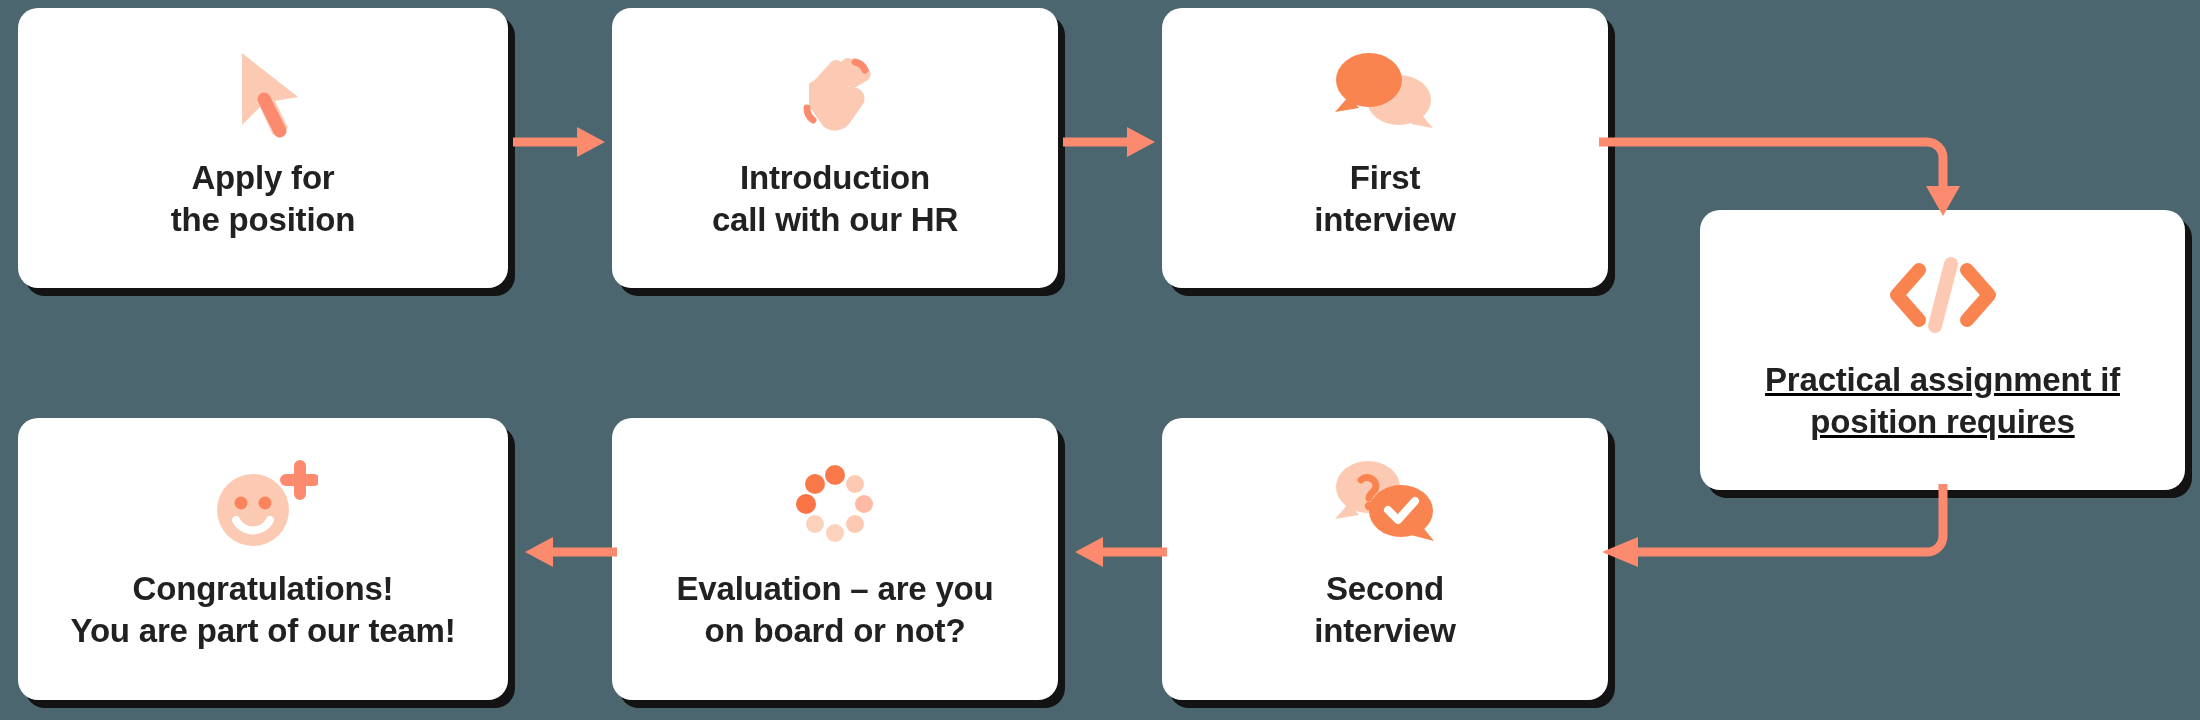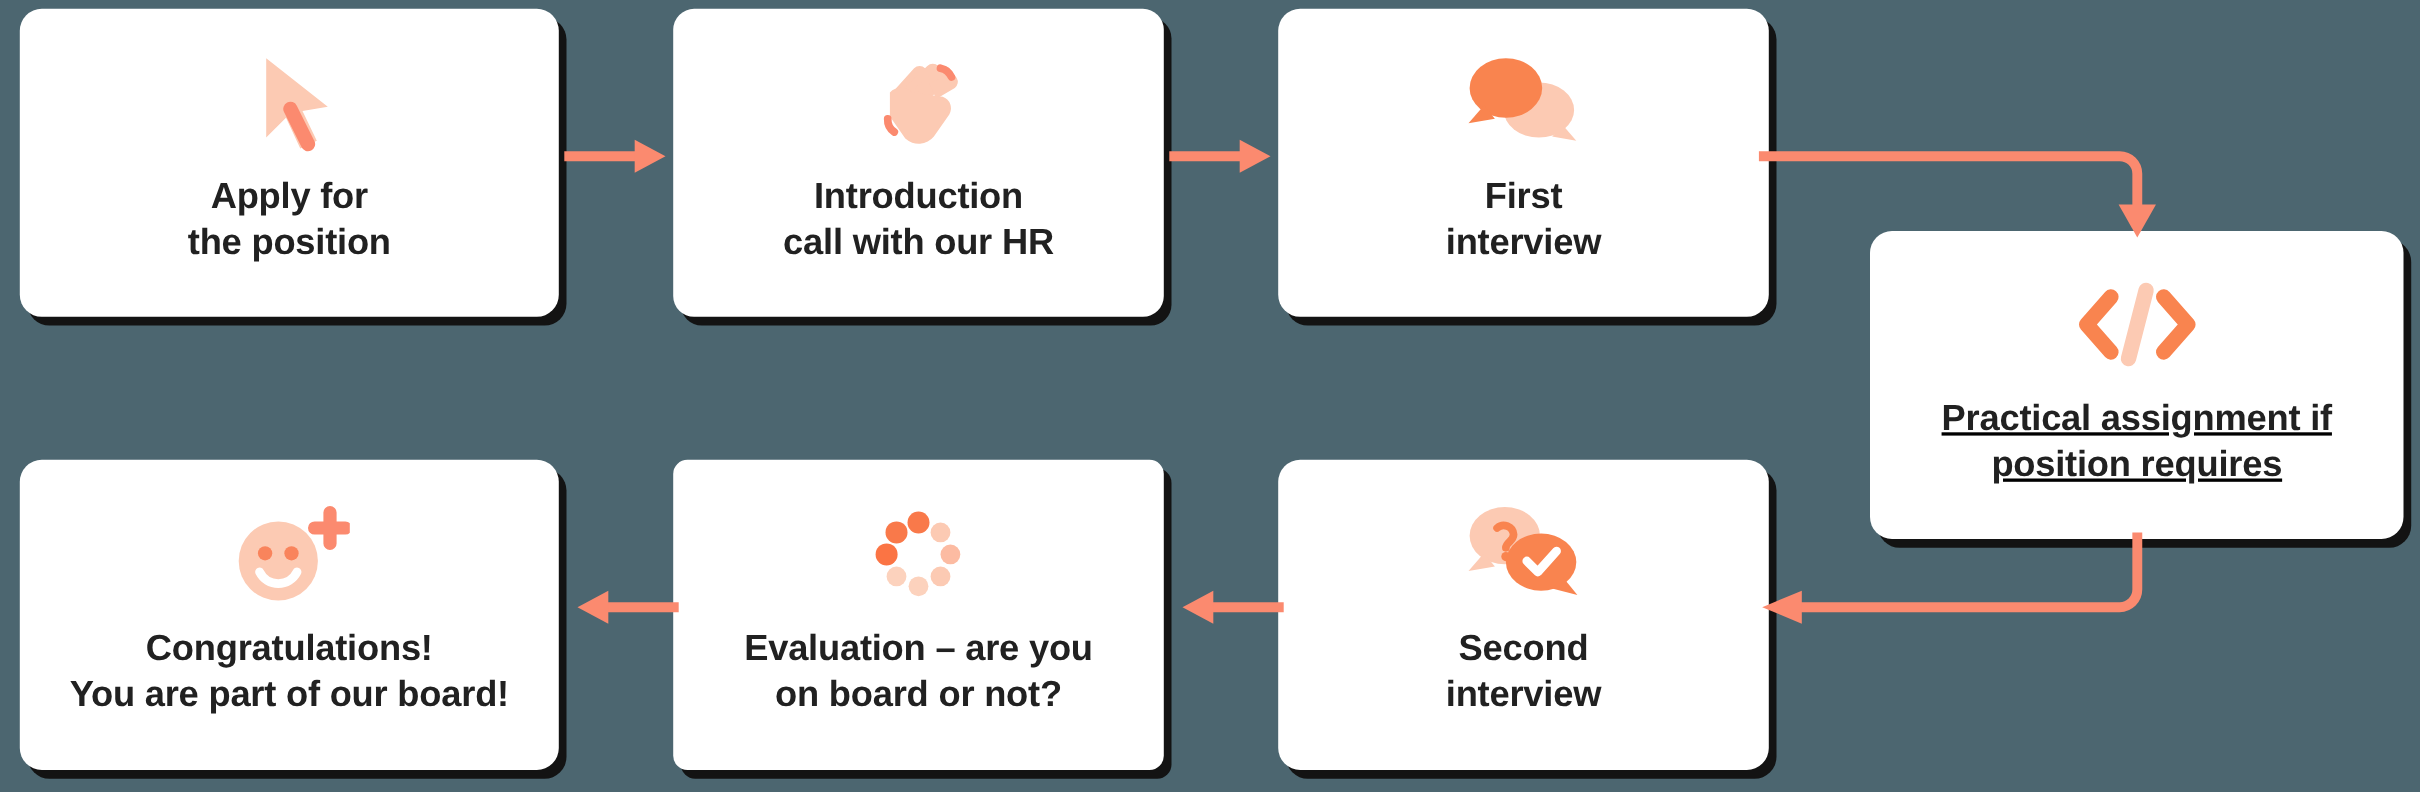--- a/index.html
+++ b/index.html
@@ -48,21 +48,21 @@
     white-space: pre-line;
   }
 
   
   #card-apply      { left: 18px;   top: 8px;   width: 490px; height: 280px; }
   #card-intro      { left: 612px;  top: 8px;   width: 446px; height: 280px; border-radius: 19px; }
   #card-first      { left: 1162px; top: 8px;   width: 446px; height: 280px; }
   #card-practical  { left: 1700px; top: 210px; width: 485px; height: 280px; text-decoration: underline; }
   
   #card-congrats   { left: 18px;   top: 418px; width: 490px; height: 282px; }
-  #card-evaluation { left: 612px;  top: 418px; width: 446px; height: 282px; border-radius: 13px; }
+  #card-evaluation { left: 612px;  top: 418px; width: 446px; height: 282px; }
   #card-second     { left: 1162px; top: 418px; width: 446px; height: 282px; justify-content: center; }
 
   .connector {
     position: absolute;
     pointer-events: none;
   }
   #conn-1 { left: 505px;  top: 112px; width: 120px; height: 60px; }
   #conn-2 { left: 1055px; top: 112px; width: 120px; height: 60px; }
   #conn-3 { left: 1595px; top: 120px; width: 380px; height: 110px; }
   #conn-4 { left: 1580px; top: 480px; width: 400px; height: 100px; }
@@ -136,21 +136,21 @@
     <div class="card-icon">
       <svg width="110" height="92" viewBox="0 0 110 92">
         <circle cx="45" cy="52" r="36" fill="#fccab3"></circle>
         <circle cx="33" cy="45" r="6.5" fill="#f9845c"></circle>
         <circle cx="57" cy="45" r="6.5" fill="#f9845c"></circle>
         <path d="M28 62 a19 19 0 0 0 34 0" stroke="#ffffff" stroke-width="8" stroke-linecap="round" fill="none"></path>
         <path d="M92 8 L92 36 M78 22 L106 22" stroke="#fb8a6f" stroke-width="12" stroke-linecap="round"></path>
       </svg>
     </div>
     <div class="card-label">Congratulations!
-You are part of our board!</div>
+You are part of our team!</div>
   </div>
 
   <div class="card" id="card-evaluation">
     <div class="card-icon">
       <svg width="84" height="84" viewBox="0 0 84 84">
         <circle cx="42" cy="13" r="10" fill="#f9794a"></circle>
         <circle cx="62" cy="22" r="9" fill="#fccab3"></circle>
         <circle cx="71" cy="42" r="9" fill="#fcbba2"></circle>
         <circle cx="62" cy="62" r="9" fill="#fccab3"></circle>
         <circle cx="42" cy="71" r="9" fill="#fcd2bd"></circle>

